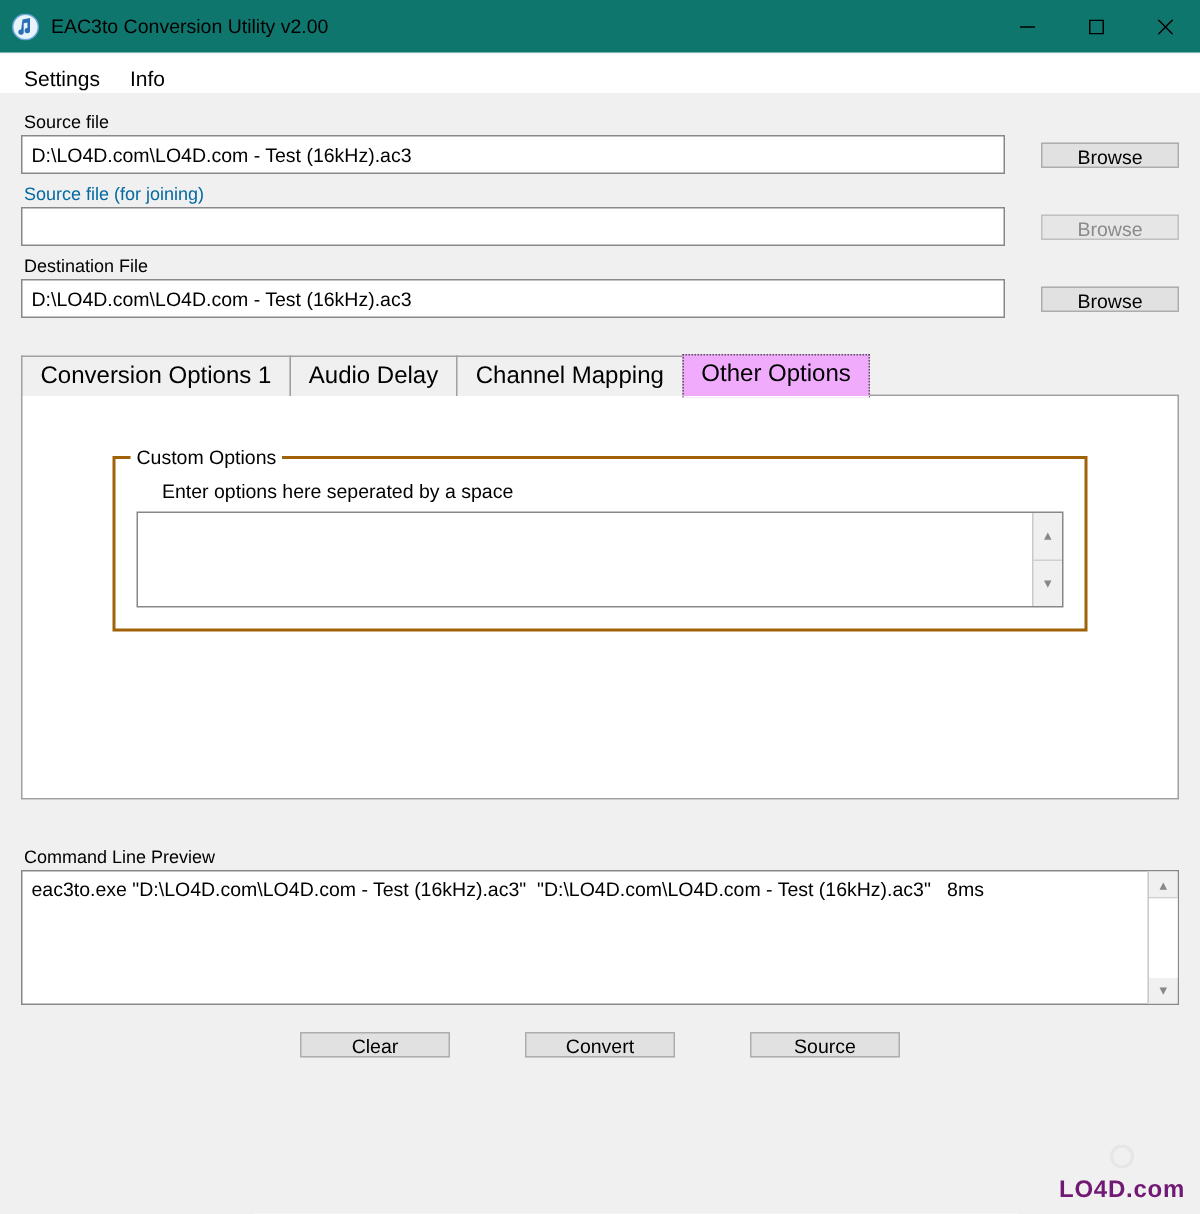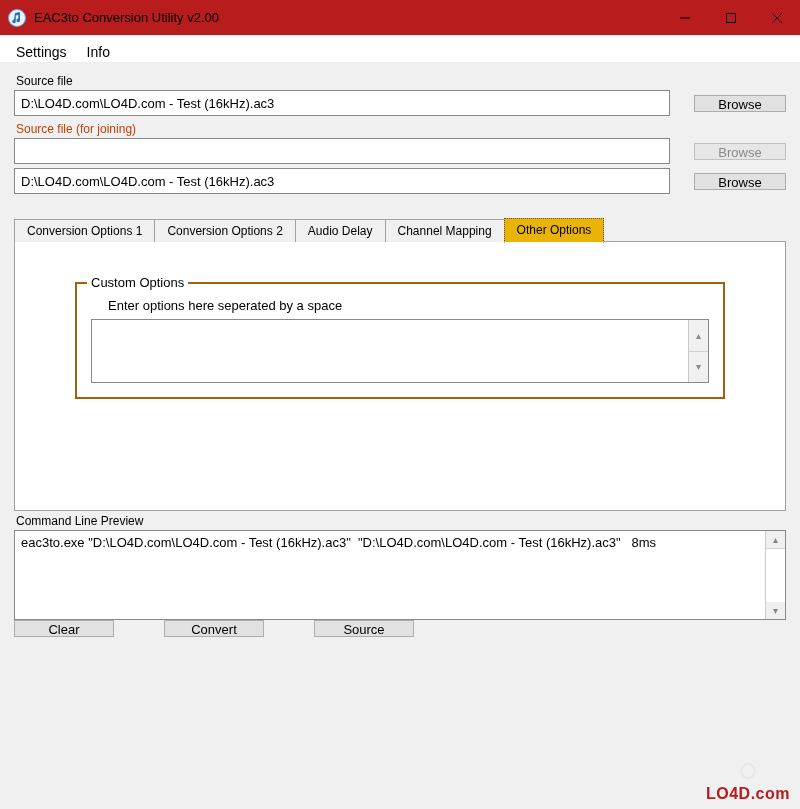--- a/index.html
+++ b/index.html
@@ -5,21 +5,21 @@
   * { box-sizing: border-box; }
   html, body { margin: 0; padding: 0; font-family: "Segoe UI", Tahoma, sans-serif; font-size: 13px; }
   body { background: #fff; width: 800px; height: 809px; overflow: hidden; }
 
   
   .titlebar {
     height: 36px;
     display: flex;
     align-items: center;
     padding: 0 0 0 8px;
-    background: #b91c1c;
+    background: #0f766e;
     border-bottom: 1px solid #f4f4f4;
   }
   .titlebar .app-icon {
     width: 18px; height: 18px;
     margin-right: 8px;
     display: inline-flex;
   }
   .titlebar .title-text { flex: 0 0 auto; color: #000; }
   .titlebar .spacer { flex: 1; }
   .winbtn {
@@ -48,21 +48,21 @@
     background: #f0f0f0;
     border-top: none;
     padding: 10px 14px 14px 14px;
     height: calc(809px - 36px - 26px);
     display: flex;
     flex-direction: column;
   }
 
   .file-block { margin-bottom: 4px; }
   .field-label { font-size: 12px; color: #000; margin: 2px 0 2px 2px; }
-  .field-label.disabled { color: #c2410c; }
+  .field-label.disabled { color: #0369a1; }
   .file-row {
     display: flex;
     gap: 24px;
     align-items: center;
   }
   .textinput {
     flex: 1;
     height: 26px;
     border: 1px solid #888;
     background: #fff;
@@ -92,26 +92,26 @@
     display: flex;
     align-items: flex-end;
     position: relative;
     z-index: 2;
   }
   .tab {
     border: 1px solid #a0a0a0;
     border-bottom: none;
     background: #f0f0f0;
     padding: 4px 12px 4px 12px;
-    font-size: 12px;
+    font-size: 16px;
     margin-right: -1px;
     position: relative;
   }
   .tab.active {
-    background: #eab308;
+    background: #f0abfc;
     border: 1px dotted #555;
     border-bottom: 1px solid #fff;
     padding-bottom: 5px;
     margin-bottom: -1px;
     z-index: 3;
   }
   .tab-panel {
     border: 1px solid #a0a0a0;
     background: #fff;
     height: 270px;
@@ -159,49 +159,51 @@
     flex: 1;
     display: flex;
     align-items: center;
     justify-content: center;
     color: #888;
     font-size: 10px;
   }
   .spinbtns .sp:first-child { border-bottom: 1px solid #d0d0d0; }
 
   
-  .cmd-block { }
+  .cmd-block { margin-top: 28px; }
   .cmd-wrap {
     display: flex;
     border: 1px solid #888;
     background: #fff;
     height: 90px;
   }
   .cmd-text {
     flex: 1;
     padding: 4px 6px;
     white-space: pre-wrap;
     word-break: break-word;
     font-size: 13px;
     overflow: hidden;
   }
 
   
   .bottom-buttons {
     display: flex;
+    justify-content: center;
     gap: 50px;
+    margin-top: 18px;
   }
   .bottom-buttons .btn { width: 100px; }
 
   
   .watermark {
     position: fixed;
     right: 10px;
     bottom: 6px;
-    color: #b91c1c;
+    color: #701a75;
     font-size: 16px;
     font-weight: 600;
     letter-spacing: 0.5px;
     display: flex;
     align-items: center;
     gap: 6px;
     pointer-events: none;
     flex-direction: column;
   }
   .watermark svg { opacity: 0.4; }
@@ -253,30 +255,30 @@
 
   <div class="file-block">
     <div class="field-label disabled">Source file (for joining)</div>
     <div class="file-row">
       <input class="textinput" type="text" value="" style="">
       <button class="btn disabled">Browse</button>
     </div>
   </div>
 
   <div class="file-block">
+    <div class="field-label">Destination File</div>
     <div class="file-row">
       <input class="textinput" type="text" value="D:\LO4D.com\LO4D.com - Test (16kHz).ac3" style="">
       <button class="btn">Browse</button>
     </div>
   </div>
 
   <div class="tabs-wrap">
     <div class="tab-strip">
       <div class="tab">Conversion Options 1</div>
-      <div class="tab">Conversion Options 2</div>
       <div class="tab">Audio Delay</div>
       <div class="tab">Channel Mapping</div>
       <div class="tab active">Other Options</div>
     </div>
     <div class="tab-panel">
       <div class="groupbox">
         <div class="legend">Custom Options</div>
         <div class="hint">Enter options here seperated by a space</div>
         <div class="multiline-wrap">
           <textarea class="multiline" style=""></textarea>

